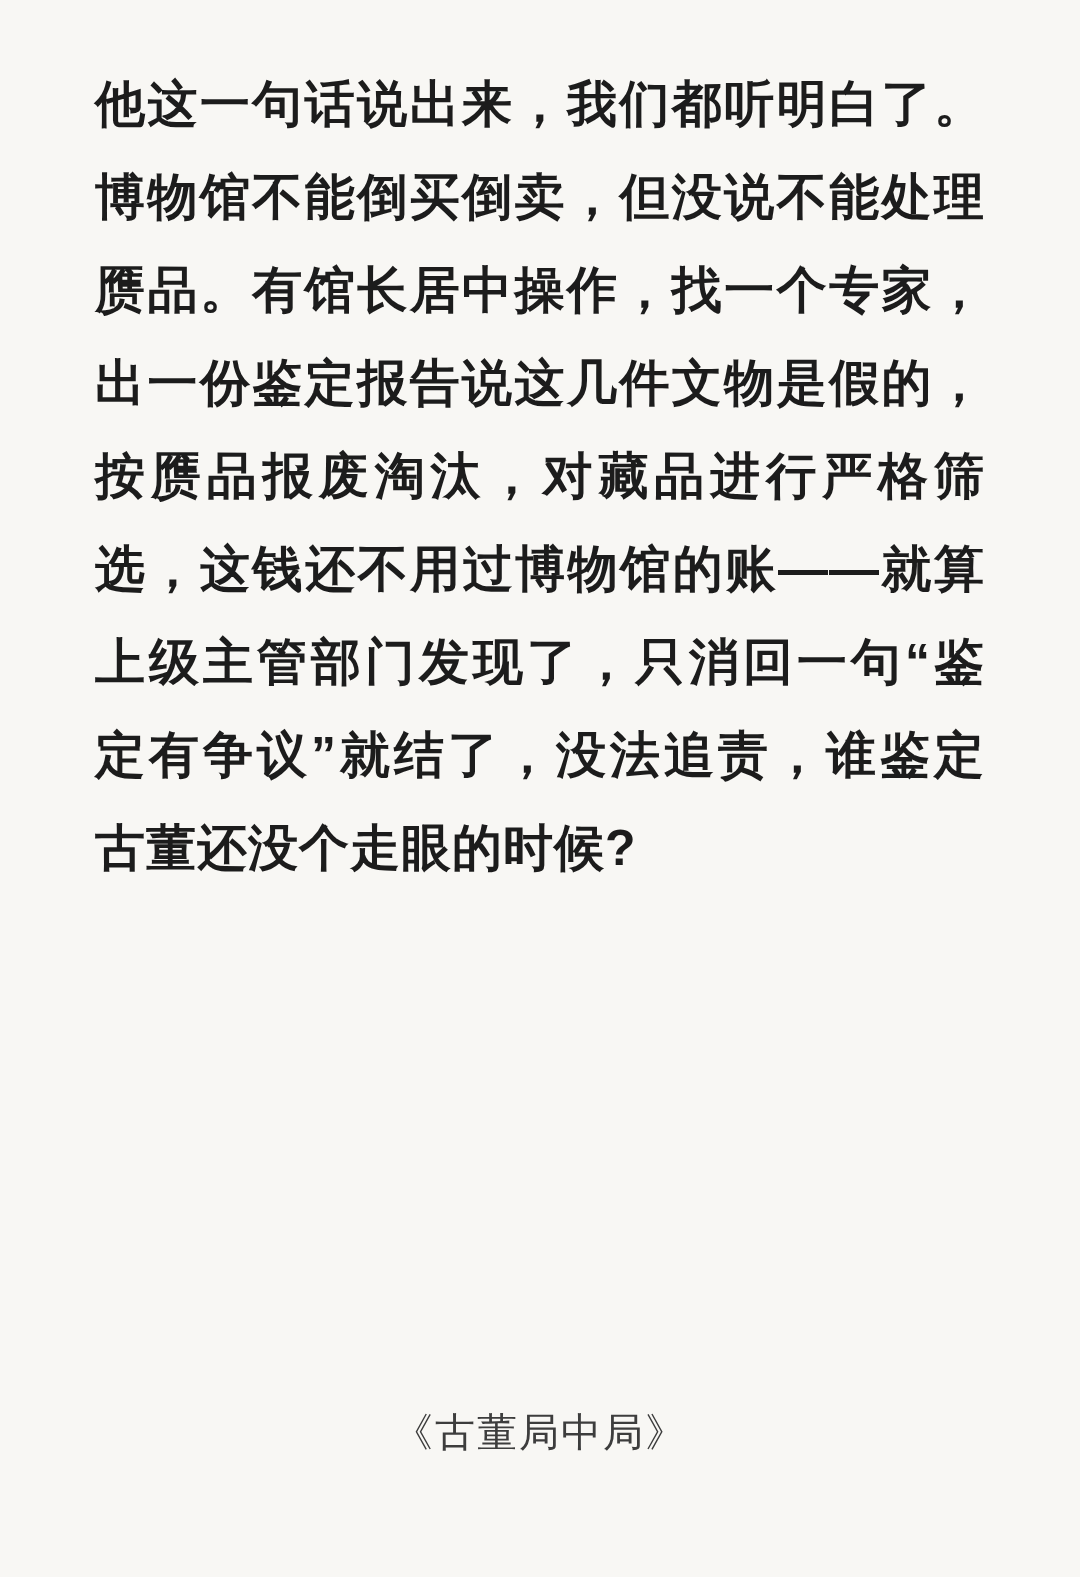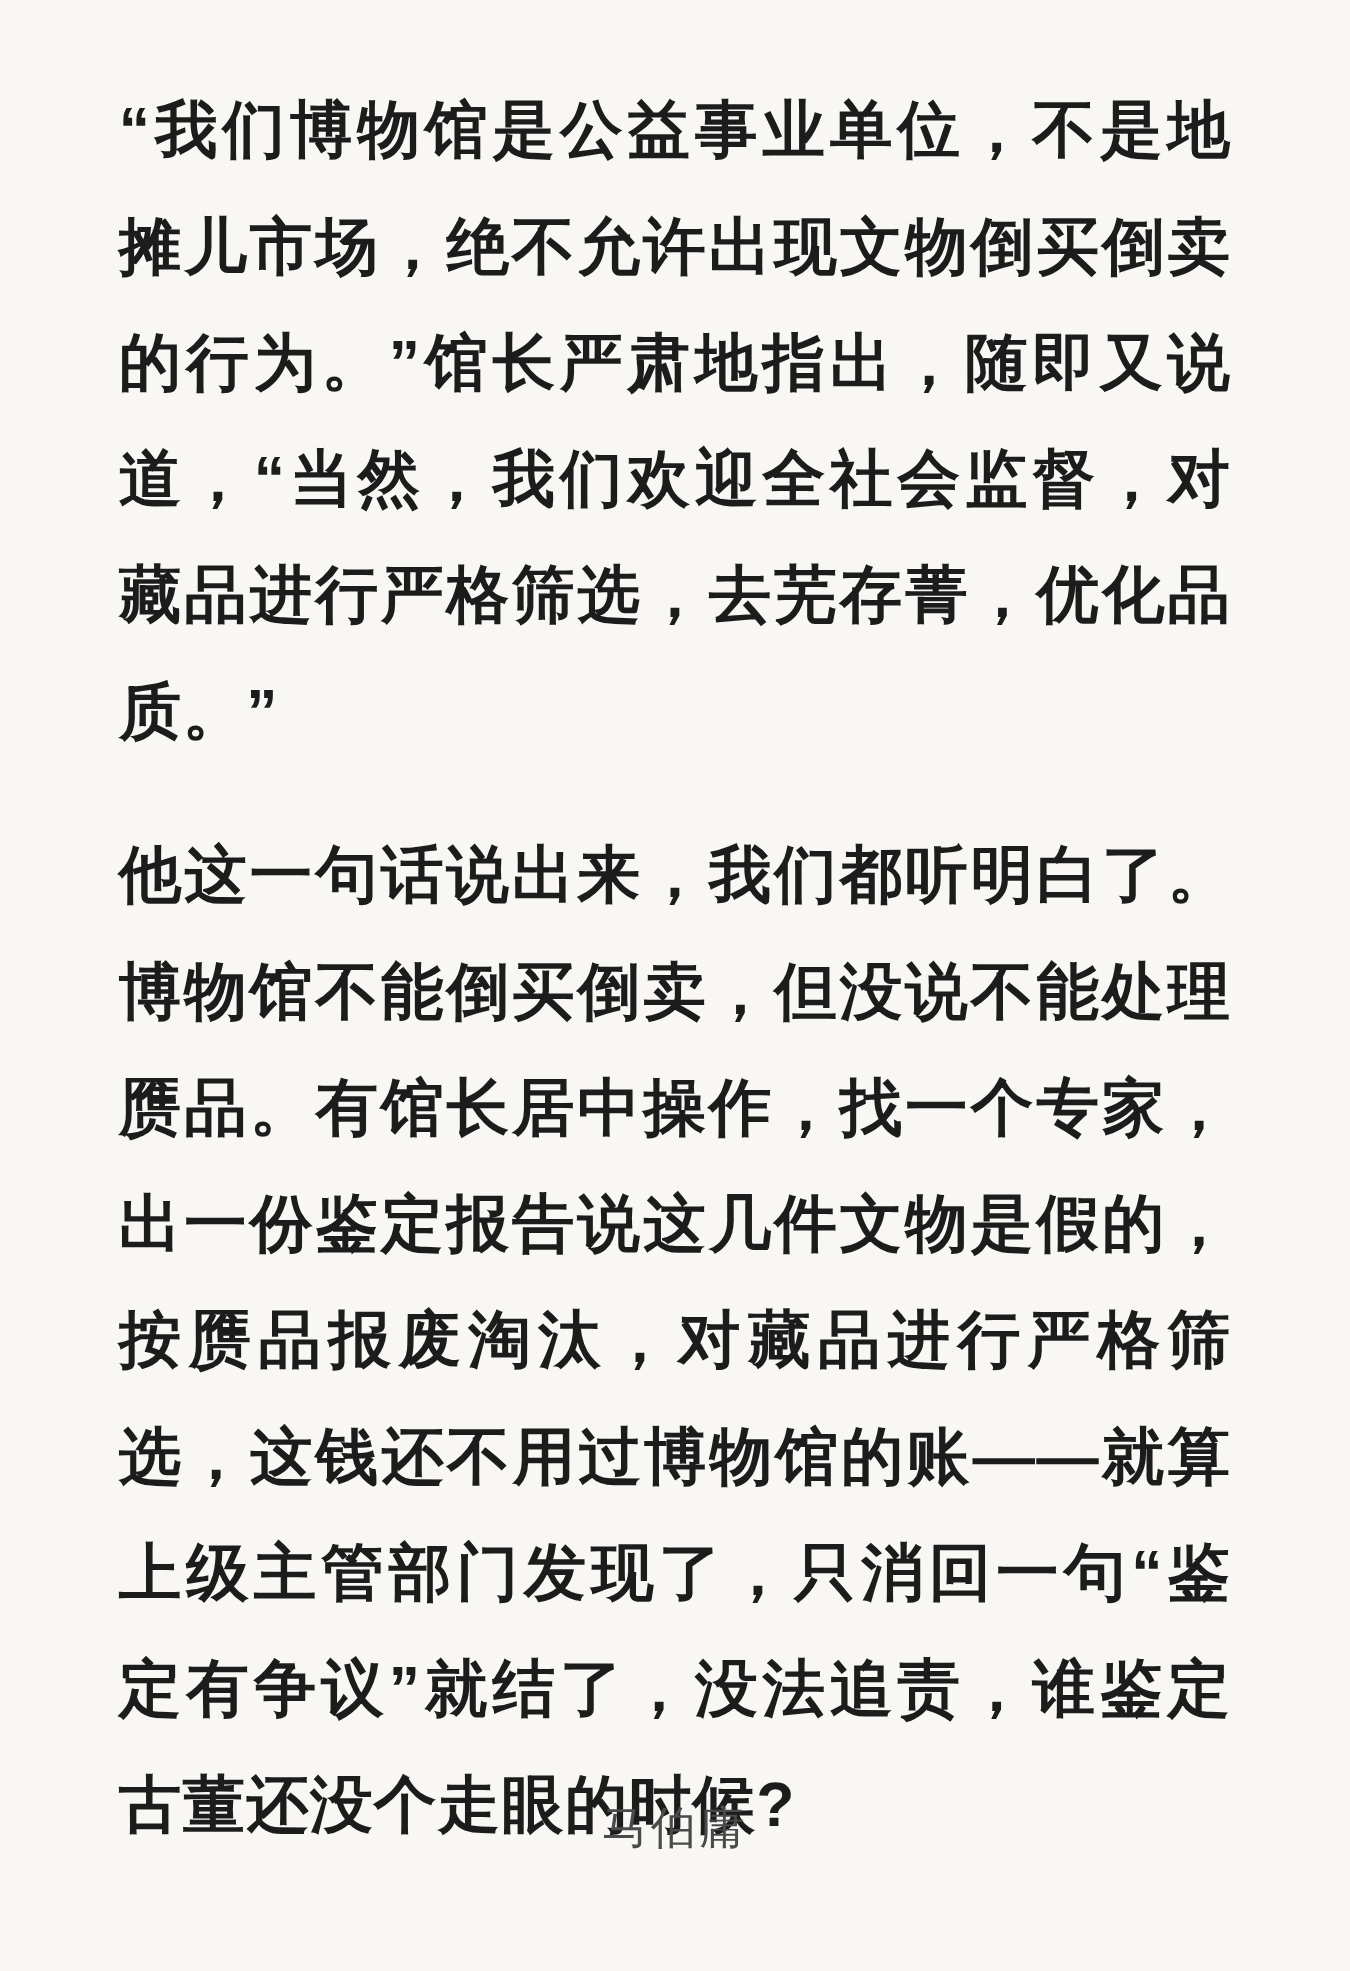--- a/index.html
+++ b/index.html
@@ -61,20 +61,19 @@
     color: #4a4a4a;
     letter-spacing: 3px;
     line-height: 1.2;
   }
 </style>
 </head>
 <body>
 
 <div class="page">
   <div class="body-text">
-    <p class="para">“我们博物馆是公益事业单位，不是地摊儿市场，绝不允许出现文物倒买倒卖的行为。”馆长严肃地指出，随即又说道，“当然，我们欢迎全社会监督，对藏品进行严格筛选，去芜存菁，优化品质。”</p>
     <p class="para">他这一句话说出来，我们都听明白了。博物馆不能倒买倒卖，但没说不能处理赝品。有馆长居中操作，找一个专家，出一份鉴定报告说这几件文物是假的，按赝品报废淘汰，对藏品进行严格筛选，这钱还不用过博物馆的账——就算上级主管部门发现了，只消回一句“鉴定有争议”就结了，没法追责，谁鉴定古董还没个走眼的时候?</p>
   </div>
 
   <div class="source">
-    <div class="author">马伯庸</div>
+    <div class="book-title">《古董局中局》</div>
   </div>
 </div>
 
 </body></html>

